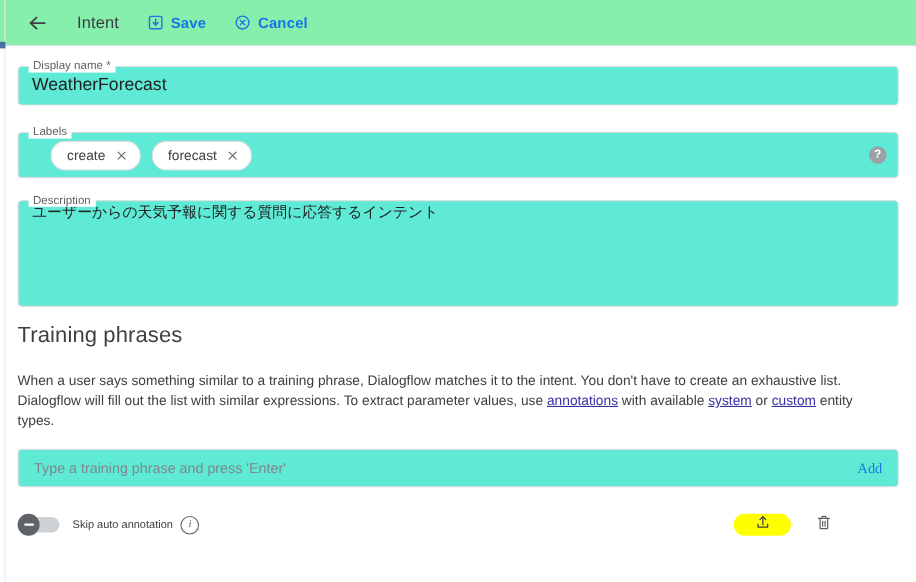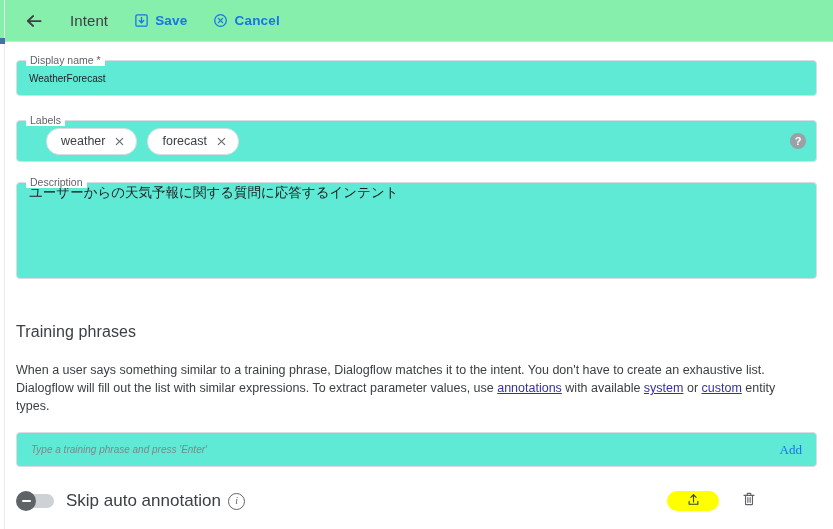--- a/index.html
+++ b/index.html
@@ -106,21 +106,21 @@
     top: -7px;
     left: 9px;
     background: #fff;
     padding: 0 4px;
     font-size: 10.5px;
     color: #5f6368;
     line-height: 12px;
     white-space: nowrap;
   }
   .field-value {
-    font-size: 10px;
+    font-size: 16px;
     color: #202124;
     padding: 0 0 0 12px;
   }
 
   #display-name-field {
     margin-top: 18px;
     height: 36px;
     display: flex;
     align-items: center;
   }
@@ -173,23 +173,23 @@
   #description-field {
     margin-top: 20px;
     height: 97px;
   }
   #description-field .field-value {
     font-size: 13.5px;
     line-height: 20px;
   }
 
   .section-title {
-    font-size: 16px;
-    color: #3c4043;
-    margin-top: 44px;
+    font-size: 20px;
+    color: #3c4043;
+    margin-top: 15px;
     letter-spacing: .1px;
   }
   .section-desc {
     font-size: 12.5px;
     color: #3c4043;
     line-height: 18px;
     margin-top: 20px;
     max-width: 760px;
   }
 
@@ -198,24 +198,23 @@
     height: 35px;
     display: flex;
     align-items: center;
     padding: 0 14px 0 12px;
   }
   #training-phrase-row input {
     border: none;
     outline: none;
     flex: 1;
     font-family: inherit;
-    font-size: 10px;
+    font-size: 13px;
     color: #202124;
     background: transparent;
-    font-style: italic;
   }
   #training-phrase-row input::placeholder { color: #80868b; }
   .add-btn {
     color: #1a73e8;
     font-size: 13px;
     cursor: pointer;
     padding-left: 10px;
     font-family: Liberation Serif, serif;
   }
 
@@ -247,21 +246,21 @@
     align-items: center;
     justify-content: center;
   }
   .toggle .knob .dash {
     width: 9px;
     height: 2px;
     background: #ffffff;
     border-radius: 1px;
   }
   .toggle-label {
-    font-size: 17px;
+    font-size: 10px;
     color: #3c4043;
     margin-left: 12px;
   }
   .info-icon {
     width: 15px;
     height: 15px;
     border: 1.3px solid #5f6368;
     border-radius: 50%;
     color: #5f6368;
     font-size: 10px;
@@ -347,21 +346,21 @@
 
   <div class="field" id="display-name-field">
     <span class="legend">Display name *</span>
     <span class="field-value">WeatherForecast</span>
   </div>
 
   <div class="field" id="labels-field">
     <span class="legend">Labels</span>
 
     <span class="chip">
-      <span>weather</span>
+      <span>create</span>
       <span class="x">
         <svg width="11" height="11" viewBox="0 0 24 24" fill="none" stroke="#5f6368" stroke-width="2.2" stroke-linecap="round">
           <line x1="5" y1="5" x2="19" y2="19"></line>
           <line x1="19" y1="5" x2="5" y2="19"></line>
         </svg>
       </span>
     </span>
 
     <span class="chip">
       <span>forecast</span>

